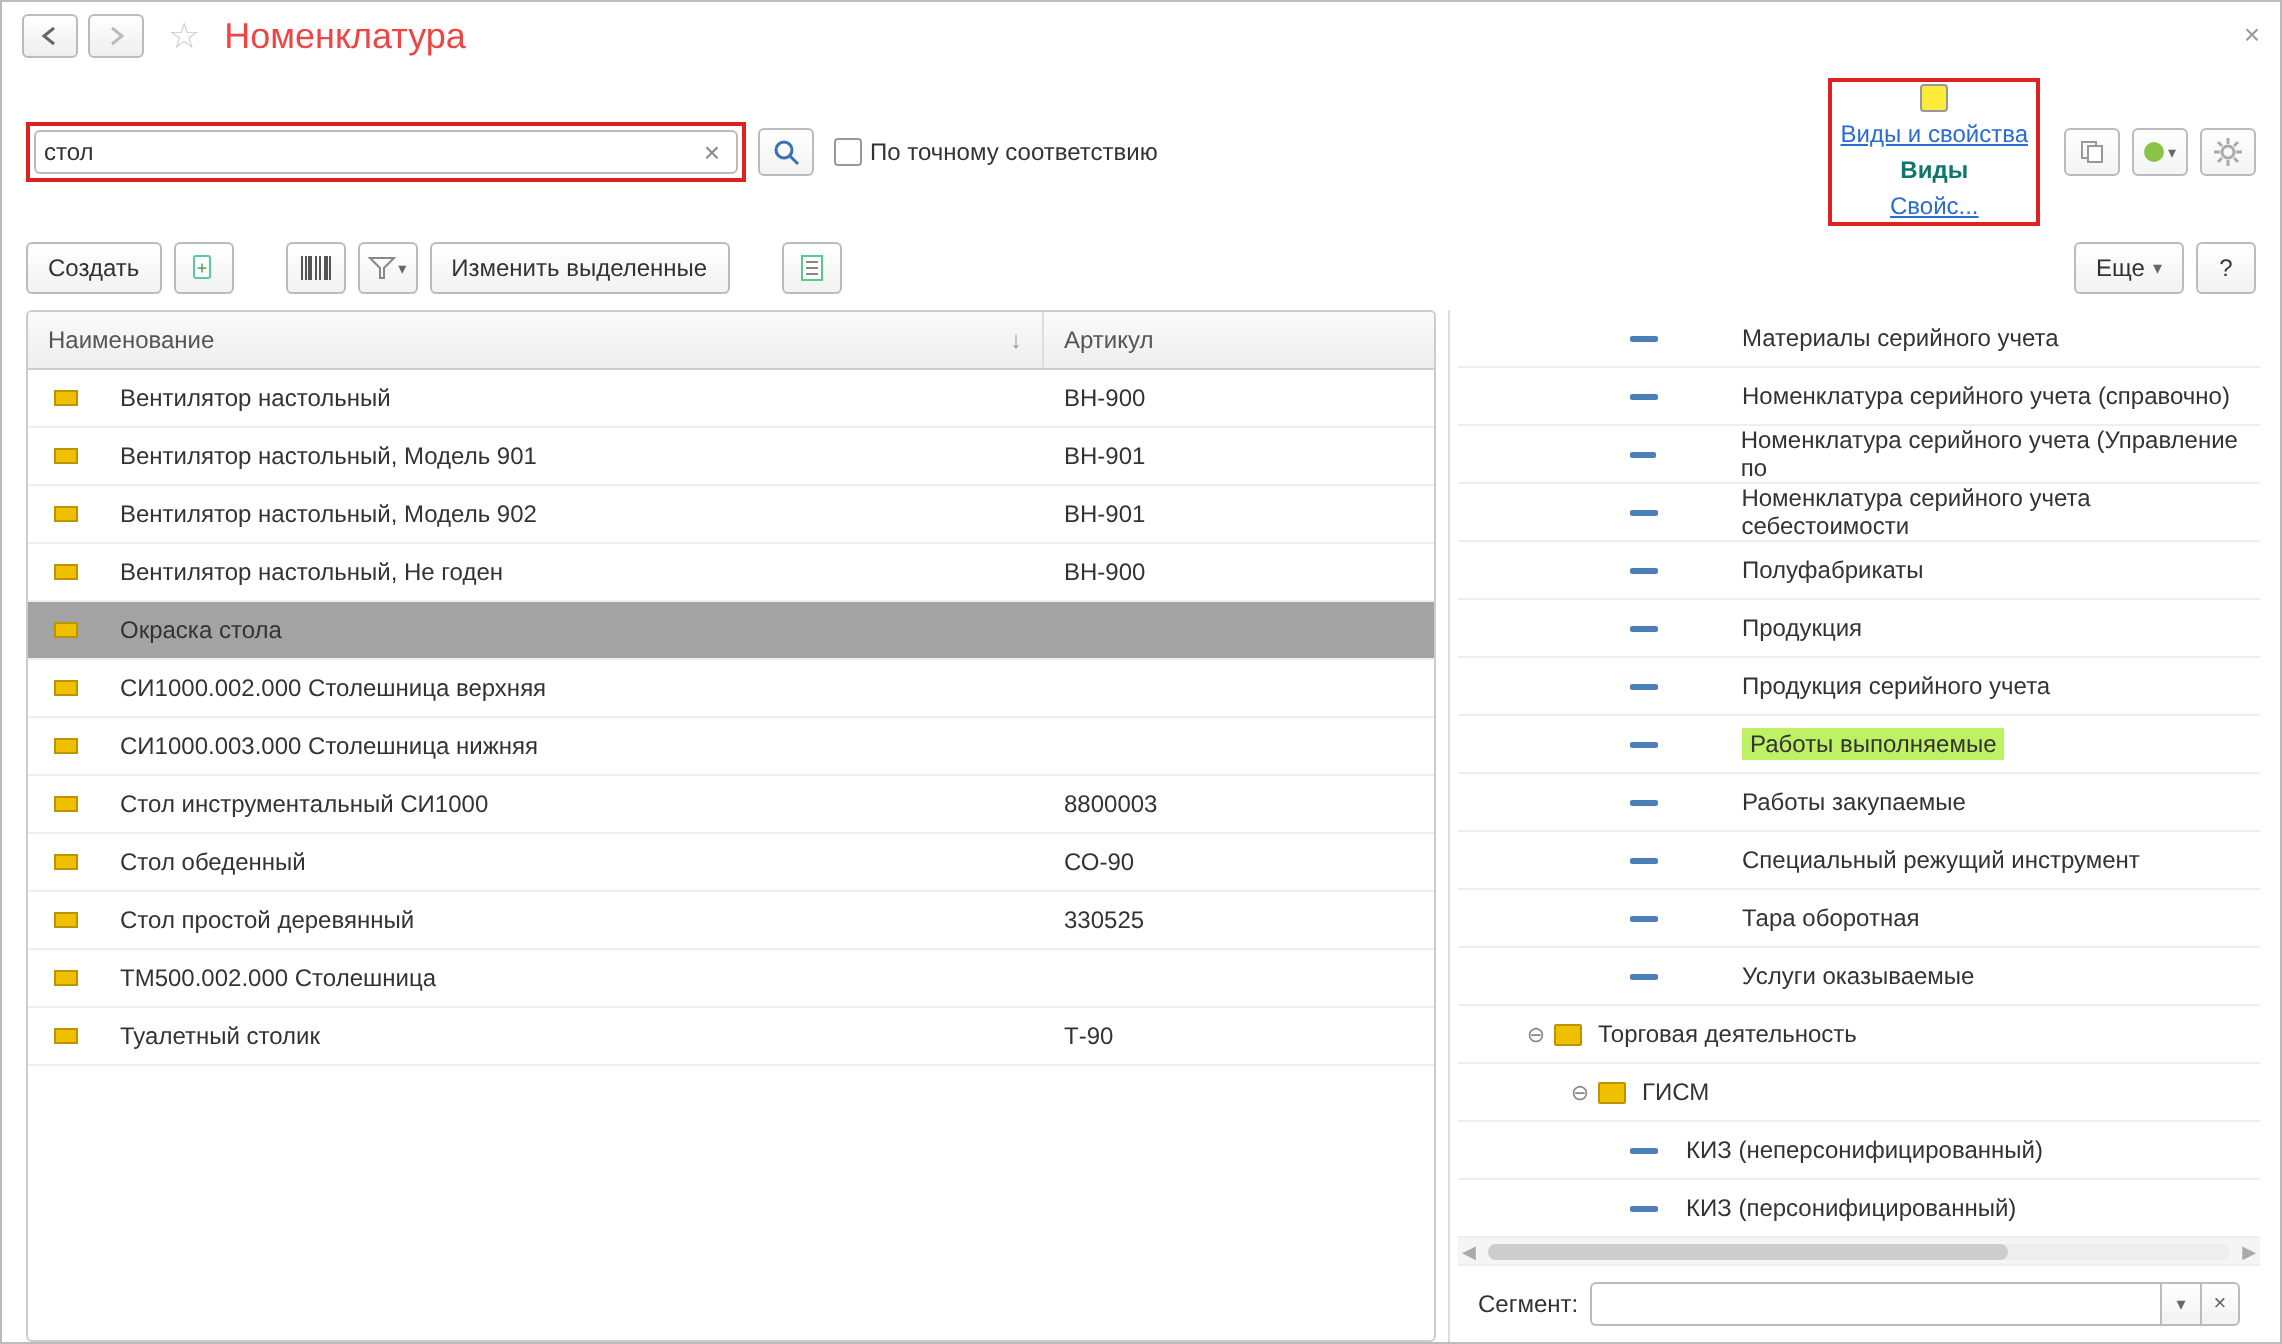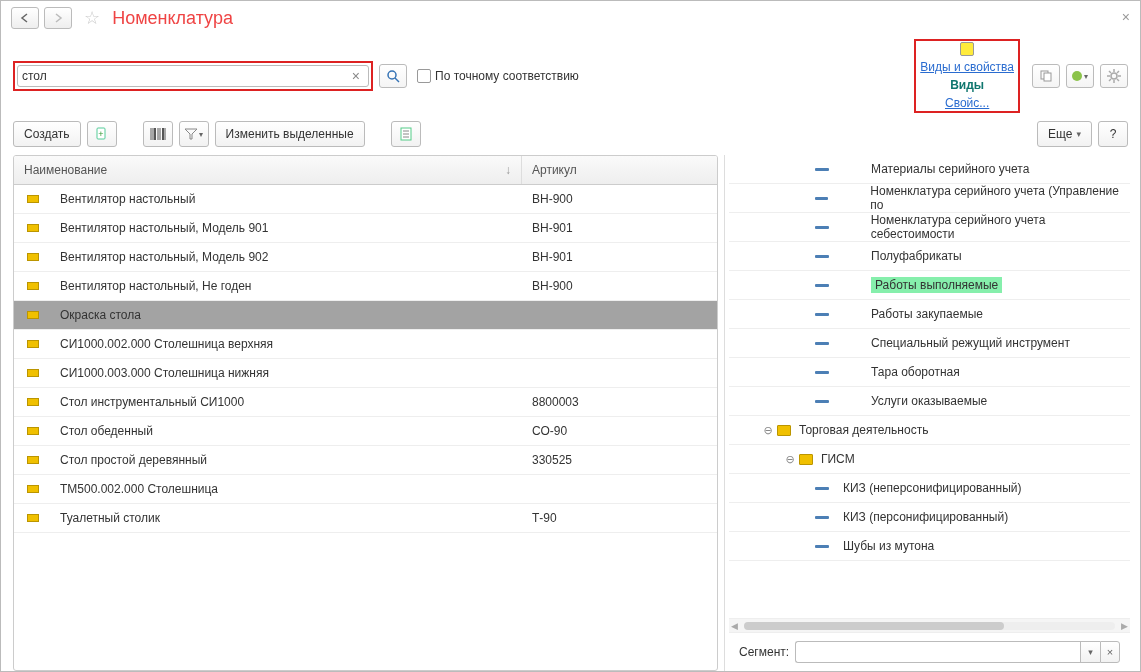--- a/index.html
+++ b/index.html
@@ -39,21 +39,21 @@
 .sort-ind { margin-left: auto; color: #999; }
 .grid-body { flex: 1; overflow-y: auto; }
 .row { display: flex; align-items: center; border-bottom: 1px solid #eee; height: 29px; }
 .row.sel { background: #a3a3a3; }
 .row .icon-cell { width: 38px; display: flex; align-items: center; justify-content: center; }
 .item-icon { width: 12px; height: 8px; background: #f0c000; border: 1px solid #bb9500; }
 .row .name-cell { flex: 1; padding-left: 8px; }
 .row .art-cell { width: 195px; padding-left: 10px; }
 .tree-list { flex: 1; overflow-y: auto; }
 .tree-row { display: flex; align-items: center; height: 29px; border-bottom: 1px solid #eee; padding-left: 4px; font-size: 12px; color: #333; cursor: pointer; }
-.tree-row.sel .tree-label { background: #86efac; padding: 1px 4px; }
+.tree-row.sel .tree-label { background: #bef264; padding: 1px 4px; }
 .tree-indent-1 { padding-left: 40px; gap: 28px; }
 .tree-indent-2 { padding-left: 30px; }
 .tree-indent-3 { padding-left: 52px; }
 .tree-indent-4 { padding-left: 68px; }
 .tree-toggle { width: 18px; text-align: center; color: #888; font-size: 11px; }
 .folder-icon { width: 14px; height: 11px; background: #f0c000; border: 1px solid #bb9500; margin-right: 8px; border-radius: 1px; }
 .node-icon { width: 14px; height: 3px; background: #4c7fb5; margin-right: 14px; border-radius:1px; }
 .hscroll { height: 14px; background: #f5f5f5; display: flex; align-items: center; border-top: 1px solid #eee; margin-top: 2px; }
 .hscroll-track { flex: 1; height: 8px; background: #eee; border-radius: 4px; margin: 0 4px; position: relative; }
 .hscroll-thumb { position: absolute; left: 0; width: 70%; height: 8px; background: #ccc; border-radius: 4px; }
@@ -296,31 +296,46 @@
     <div class="right-pane">
       <div class="tree-list" id="tree-list">
           <div class="tree-row tree-indent-1">
             <span class="tree-toggle"></span>
             <div class="node-icon"></div>
             <span class="tree-label">Материалы серийного учета</span>
           </div>
           <div class="tree-row tree-indent-1">
             <span class="tree-toggle"></span>
             <div class="node-icon"></div>
+            <span class="tree-label">Номенклатура серийного учета (справочно)</span>
+          </div>
+          <div class="tree-row tree-indent-1">
+            <span class="tree-toggle"></span>
+            <div class="node-icon"></div>
             <span class="tree-label">Номенклатура серийного учета (Управление по</span>
           </div>
           <div class="tree-row tree-indent-1">
             <span class="tree-toggle"></span>
             <div class="node-icon"></div>
             <span class="tree-label">Номенклатура серийного учета себестоимости</span>
           </div>
           <div class="tree-row tree-indent-1">
             <span class="tree-toggle"></span>
             <div class="node-icon"></div>
             <span class="tree-label">Полуфабрикаты</span>
+          </div>
+          <div class="tree-row tree-indent-1">
+            <span class="tree-toggle"></span>
+            <div class="node-icon"></div>
+            <span class="tree-label">Продукция</span>
+          </div>
+          <div class="tree-row tree-indent-1">
+            <span class="tree-toggle"></span>
+            <div class="node-icon"></div>
+            <span class="tree-label">Продукция серийного учета</span>
           </div>
           <div class="tree-row tree-indent-1 sel">
             <span class="tree-toggle"></span>
             <div class="node-icon"></div>
             <span class="tree-label">Работы выполняемые</span>
           </div>
           <div class="tree-row tree-indent-1">
             <span class="tree-toggle"></span>
             <div class="node-icon"></div>
             <span class="tree-label">Работы закупаемые</span>

